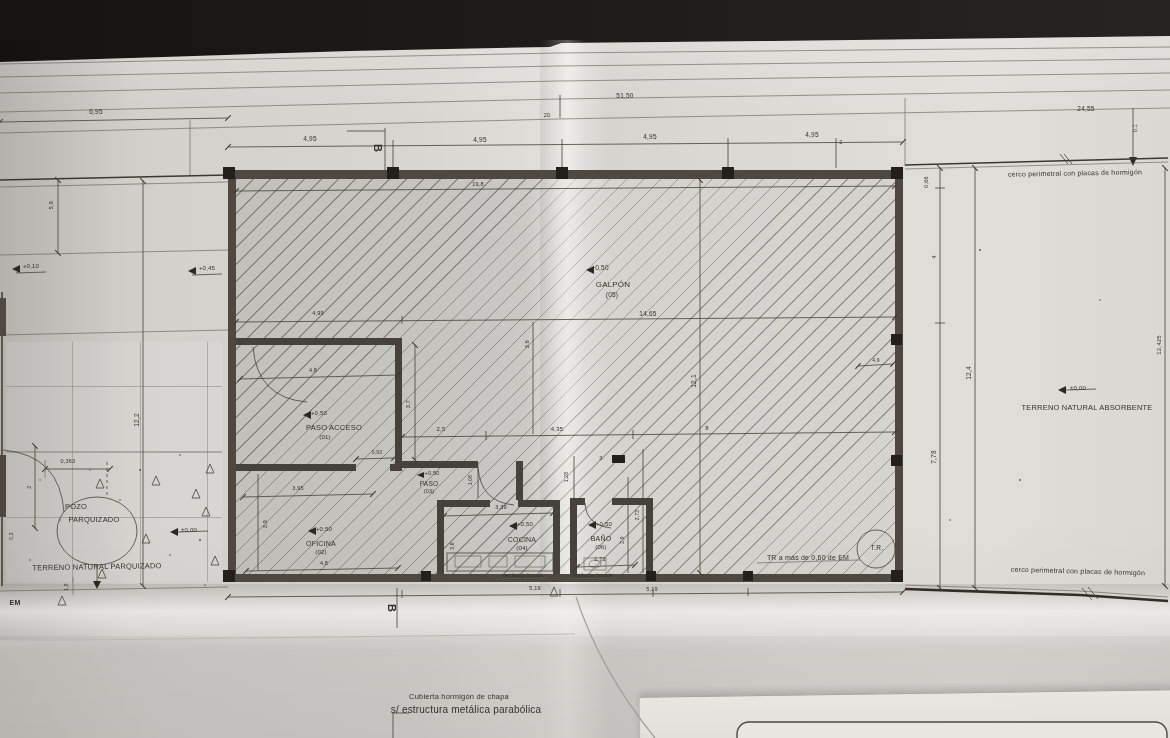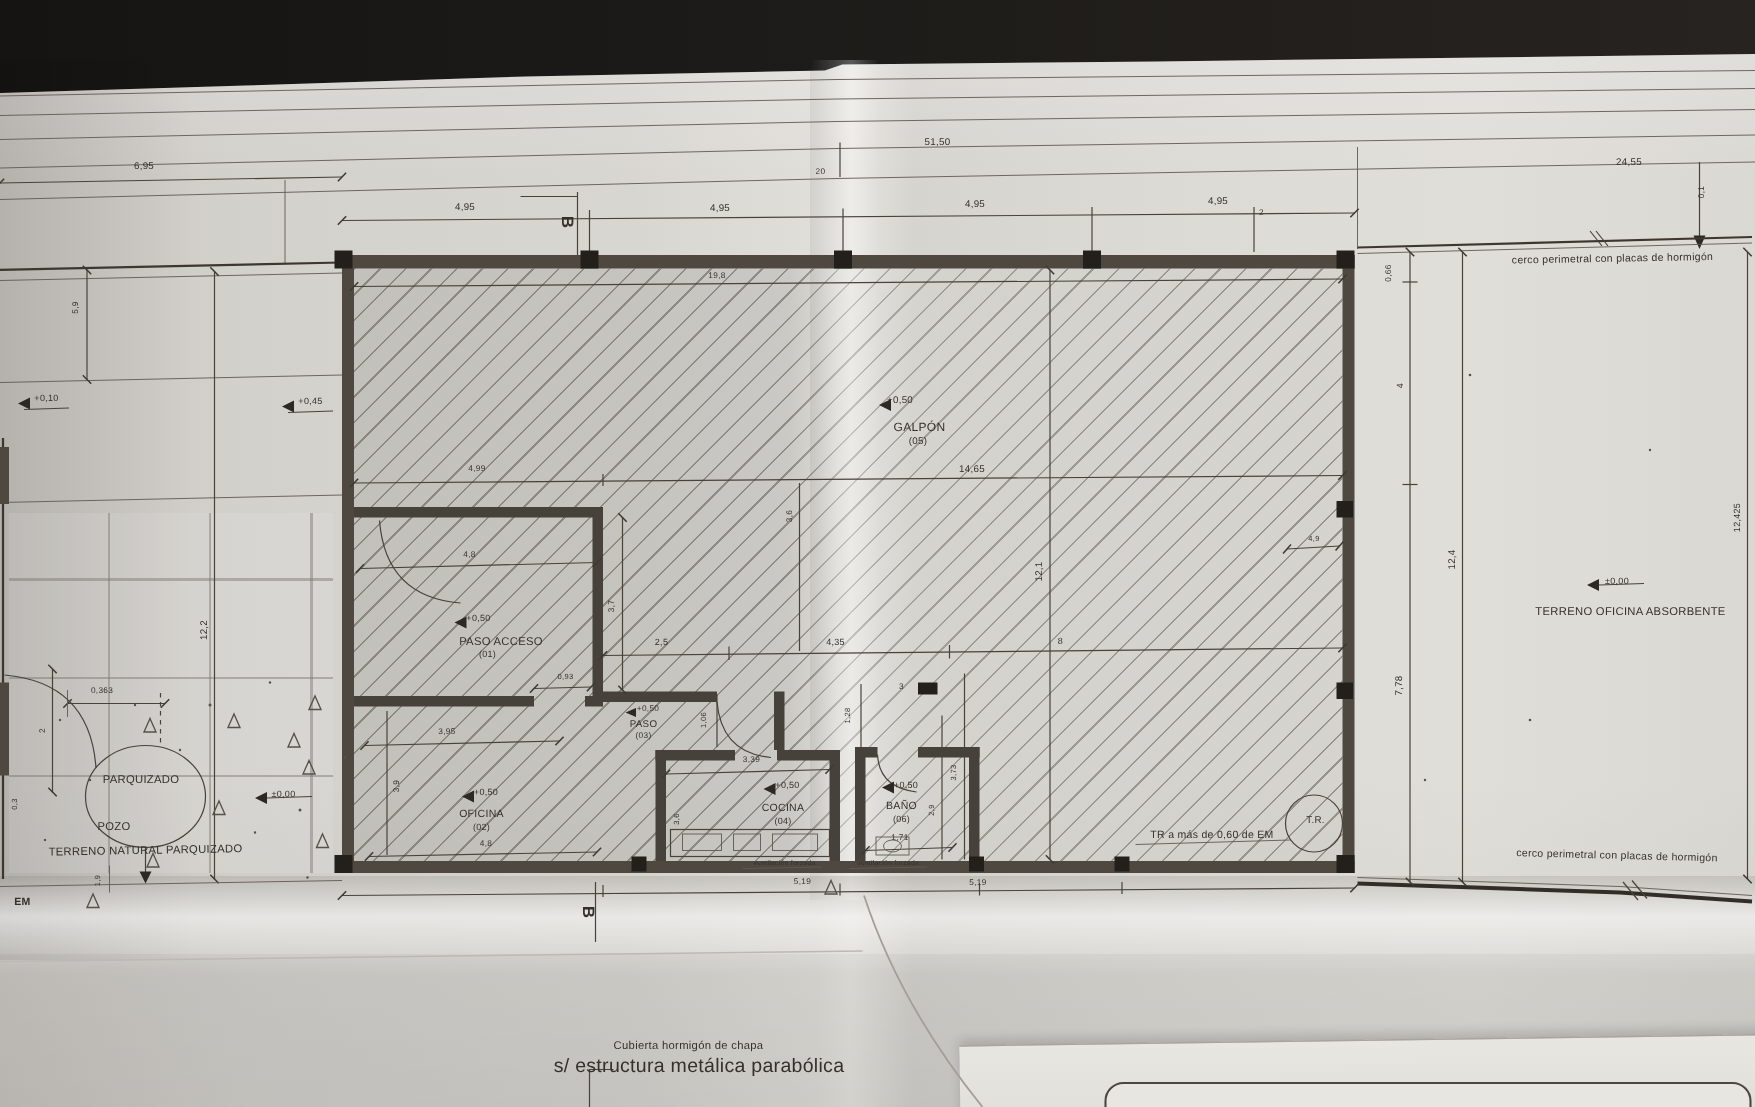--- a/index.html
+++ b/index.html
@@ -310,31 +310,31 @@
       <span class="lbl" style="left: 432px; top: 474px; font-size: 5.5px; transform: translate(-50%, -50%) rotate(0deg);">+0,50</span>
       <span class="lbl" style="left: 321px; top: 543px; font-size: 7px; transform: translate(-50%, -50%) rotate(0deg);">OFICINA</span>
       <span class="lbl" style="left: 321px; top: 552px; font-size: 6px; transform: translate(-50%, -50%) rotate(0deg);">(02)</span>
       <span class="lbl" style="left: 324px; top: 529px; font-size: 6px; transform: translate(-50%, -50%) rotate(0deg);">+0,50</span>
       <span class="lbl" style="left: 522px; top: 539px; font-size: 7px; transform: translate(-50%, -50%) rotate(0deg);">COCINA</span>
       <span class="lbl" style="left: 522px; top: 548px; font-size: 6px; transform: translate(-50%, -50%) rotate(0deg);">(04)</span>
       <span class="lbl" style="left: 525px; top: 524px; font-size: 6px; transform: translate(-50%, -50%) rotate(0deg);">+0,50</span>
       <span class="lbl" style="left: 601px; top: 538px; font-size: 7px; transform: translate(-50%, -50%) rotate(0deg);">BAÑO</span>
       <span class="lbl" style="left: 601px; top: 547px; font-size: 6px; transform: translate(-50%, -50%) rotate(0deg);">(06)</span>
       <span class="lbl" style="left: 604px; top: 524px; font-size: 6px; transform: translate(-50%, -50%) rotate(0deg);">+0,50</span>
-      <span class="lbl" style="left: 76px; top: 507px; font-size: 7.5px; transform: translate(-50%, -50%) rotate(0deg); margin-top: 44px;">POZO</span>
+      <span class="lbl" style="left: 76px; top: 507px; font-size: 7.5px; transform: translate(-50%, -50%) rotate(0deg);">POZO</span>
       <span class="lbl" style="left: 94px; top: 520px; font-size: 7.5px; transform: translate(-50%, -50%) rotate(0deg);">PARQUIZADO</span>
       <span class="lbl" style="left: 97px; top: 567px; font-size: 7.5px; transform: translate(-50%, -50%) rotate(-1deg);">TERRENO NATURAL PARQUIZADO</span>
-      <span class="lbl" style="left: 1087px; top: 408px; font-size: 7.5px; transform: translate(-50%, -50%) rotate(0deg);">TERRENO OFICINA ABSORBENTE</span>
+      <span class="lbl" style="left: 1087px; top: 408px; font-size: 7.5px; transform: translate(-50%, -50%) rotate(0deg);">TERRENO NATURAL ABSORBENTE</span>
       <span class="lbl" style="left: 1075px; top: 173px; font-size: 7px; transform: translate(-50%, -50%) rotate(-1deg);">cerco perimetral con placas de hormigón</span>
       <span class="lbl" style="left: 1078px; top: 571px; font-size: 7px; transform: translate(-50%, -50%) rotate(1.5deg);">cerco perimetral con placas de hormigón</span>
       <span class="lbl" style="left: 808px; top: 557px; font-size: 7px; transform: translate(-50%, -50%) rotate(0deg);">TR a más de 0,60 de EM</span>
       <span class="lbl" style="left: 877px; top: 548px; font-size: 6.5px; transform: translate(-50%, -50%) rotate(0deg);">T.R.</span>
       <span class="lbl" style="left: 15px; top: 602px; font-size: 7px; font-weight: bold; transform: translate(-50%, -50%) rotate(0deg);">EM</span>
       <span class="lbl" style="left: 459px; top: 697px; font-size: 7.5px; transform: translate(-50%, -50%) rotate(0deg);">Cubierta hormigón de chapa</span>
-      <span class="lbl" style="left: 466px; top: 710px; font-size: 13px; transform: translate(-50%, -50%) rotate(0deg);">s/ estructura metálica parabólica</span>
+      <span class="lbl" style="left: 466px; top: 710px; font-size: 10px; transform: translate(-50%, -50%) rotate(0deg);">s/ estructura metálica parabólica</span>
       <span class="lbl" style="left: 523px; top: 576px; font-size: 4.5px; transform: translate(-50%, -50%) rotate(0deg);">ventilación forzada</span>
       <span class="lbl" style="left: 592px; top: 576px; font-size: 4.5px; transform: translate(-50%, -50%) rotate(0deg);">ventilación forzada</span>
       <span class="lbl" style="left: 377px; top: 148px; font-size: 11px; font-weight: bold; transform: translate(-50%, -50%) rotate(90deg);">B</span>
       <span class="lbl" style="left: 391px; top: 608px; font-size: 11px; font-weight: bold; transform: translate(-50%, -50%) rotate(90deg);">B</span>
       <span class="lbl" style="left: 189px; top: 530px; font-size: 6px; transform: translate(-50%, -50%) rotate(0deg);">±0,00</span>
       <span class="lbl" style="left: 1078px; top: 388px; font-size: 6px; transform: translate(-50%, -50%) rotate(0deg);">±0,00</span>
       <span class="lbl" style="left: 31px; top: 266px; font-size: 6px; transform: translate(-50%, -50%) rotate(0deg);">+0,10</span>
       <span class="lbl" style="left: 207px; top: 268px; font-size: 6px; transform: translate(-50%, -50%) rotate(0deg);">+0,45</span>
     </div>
 </div>

